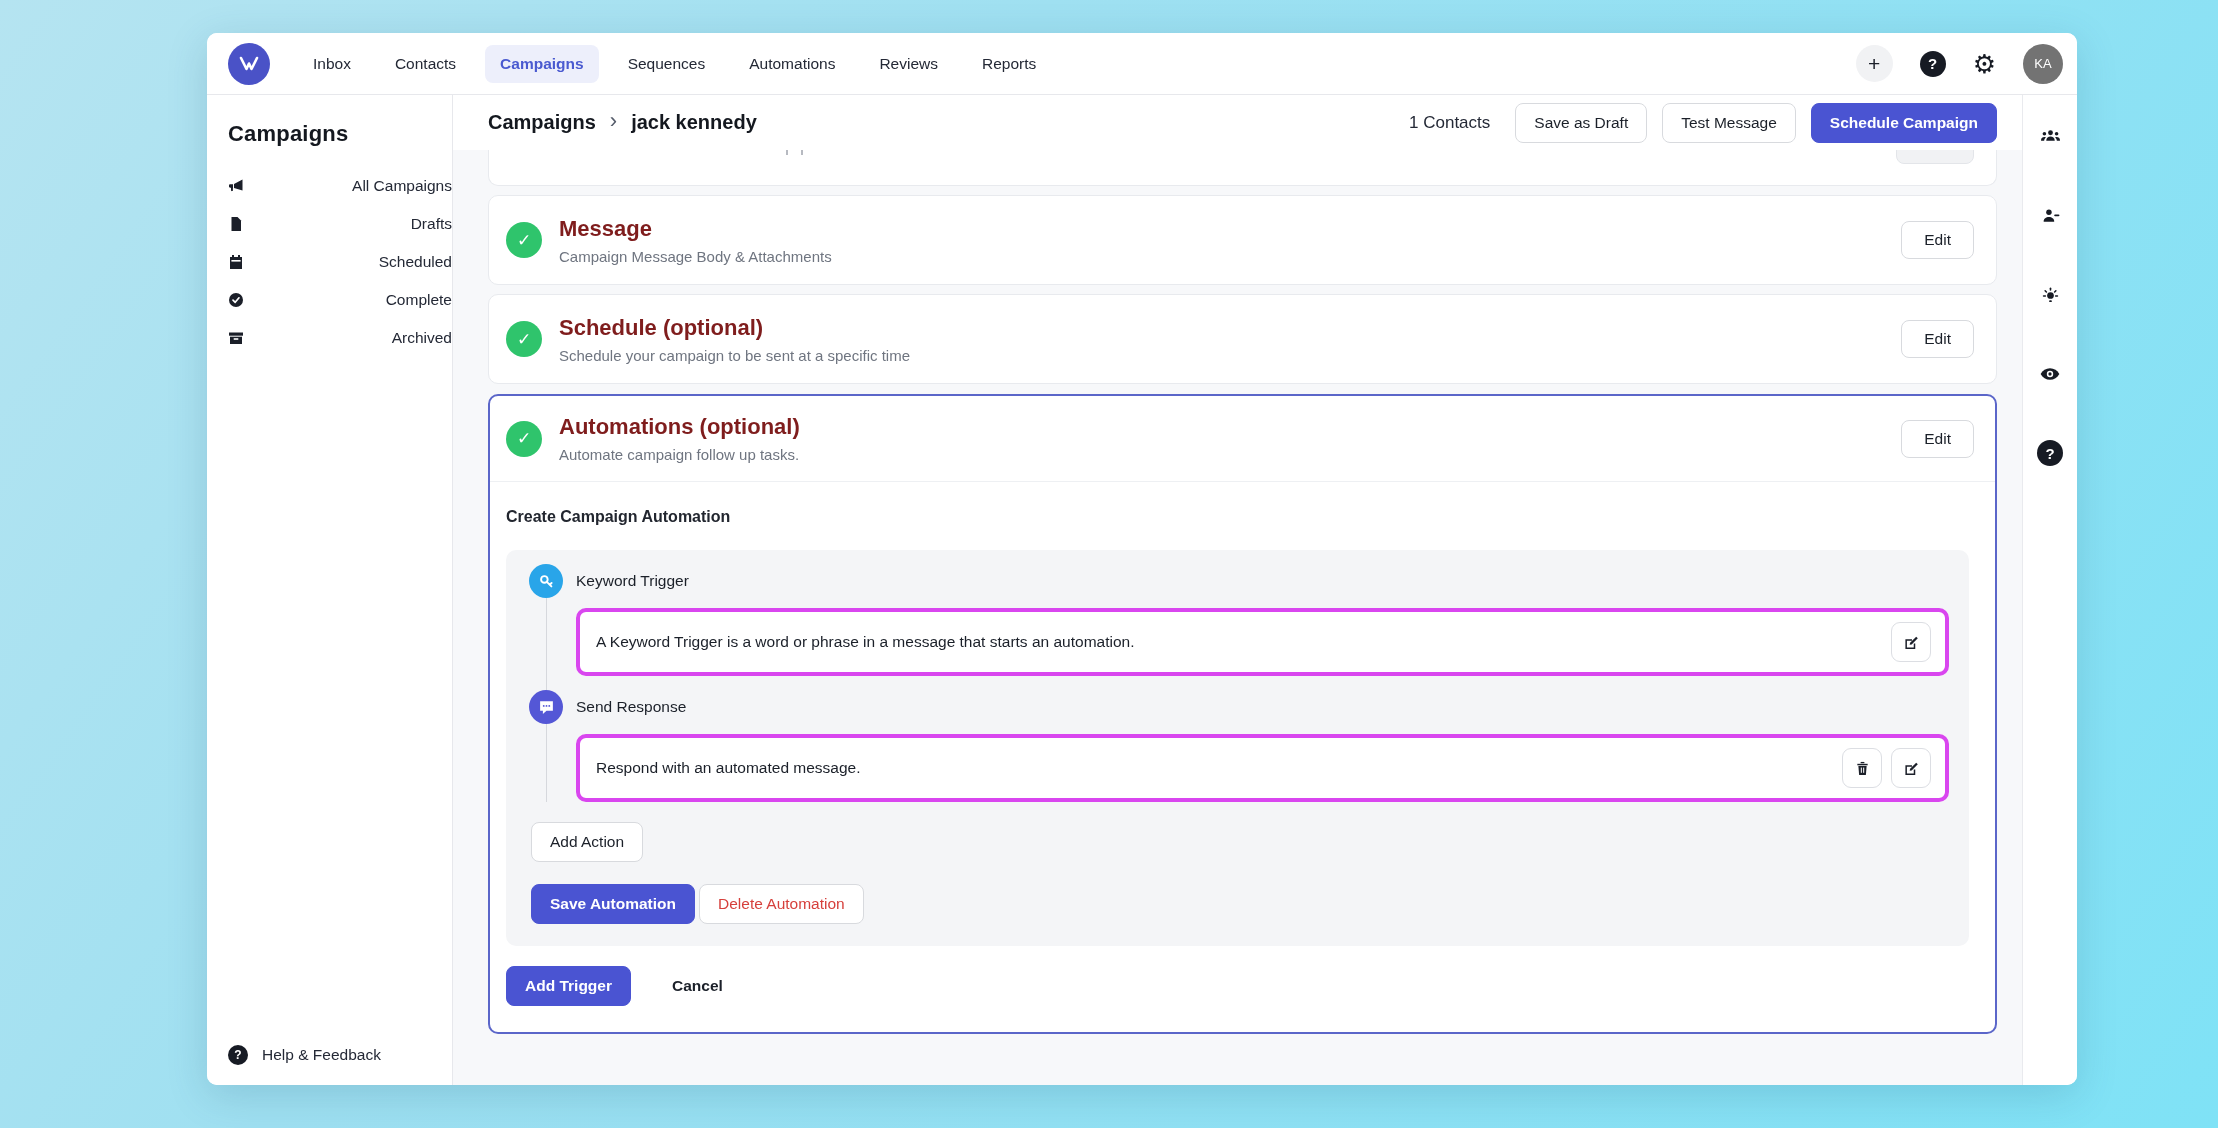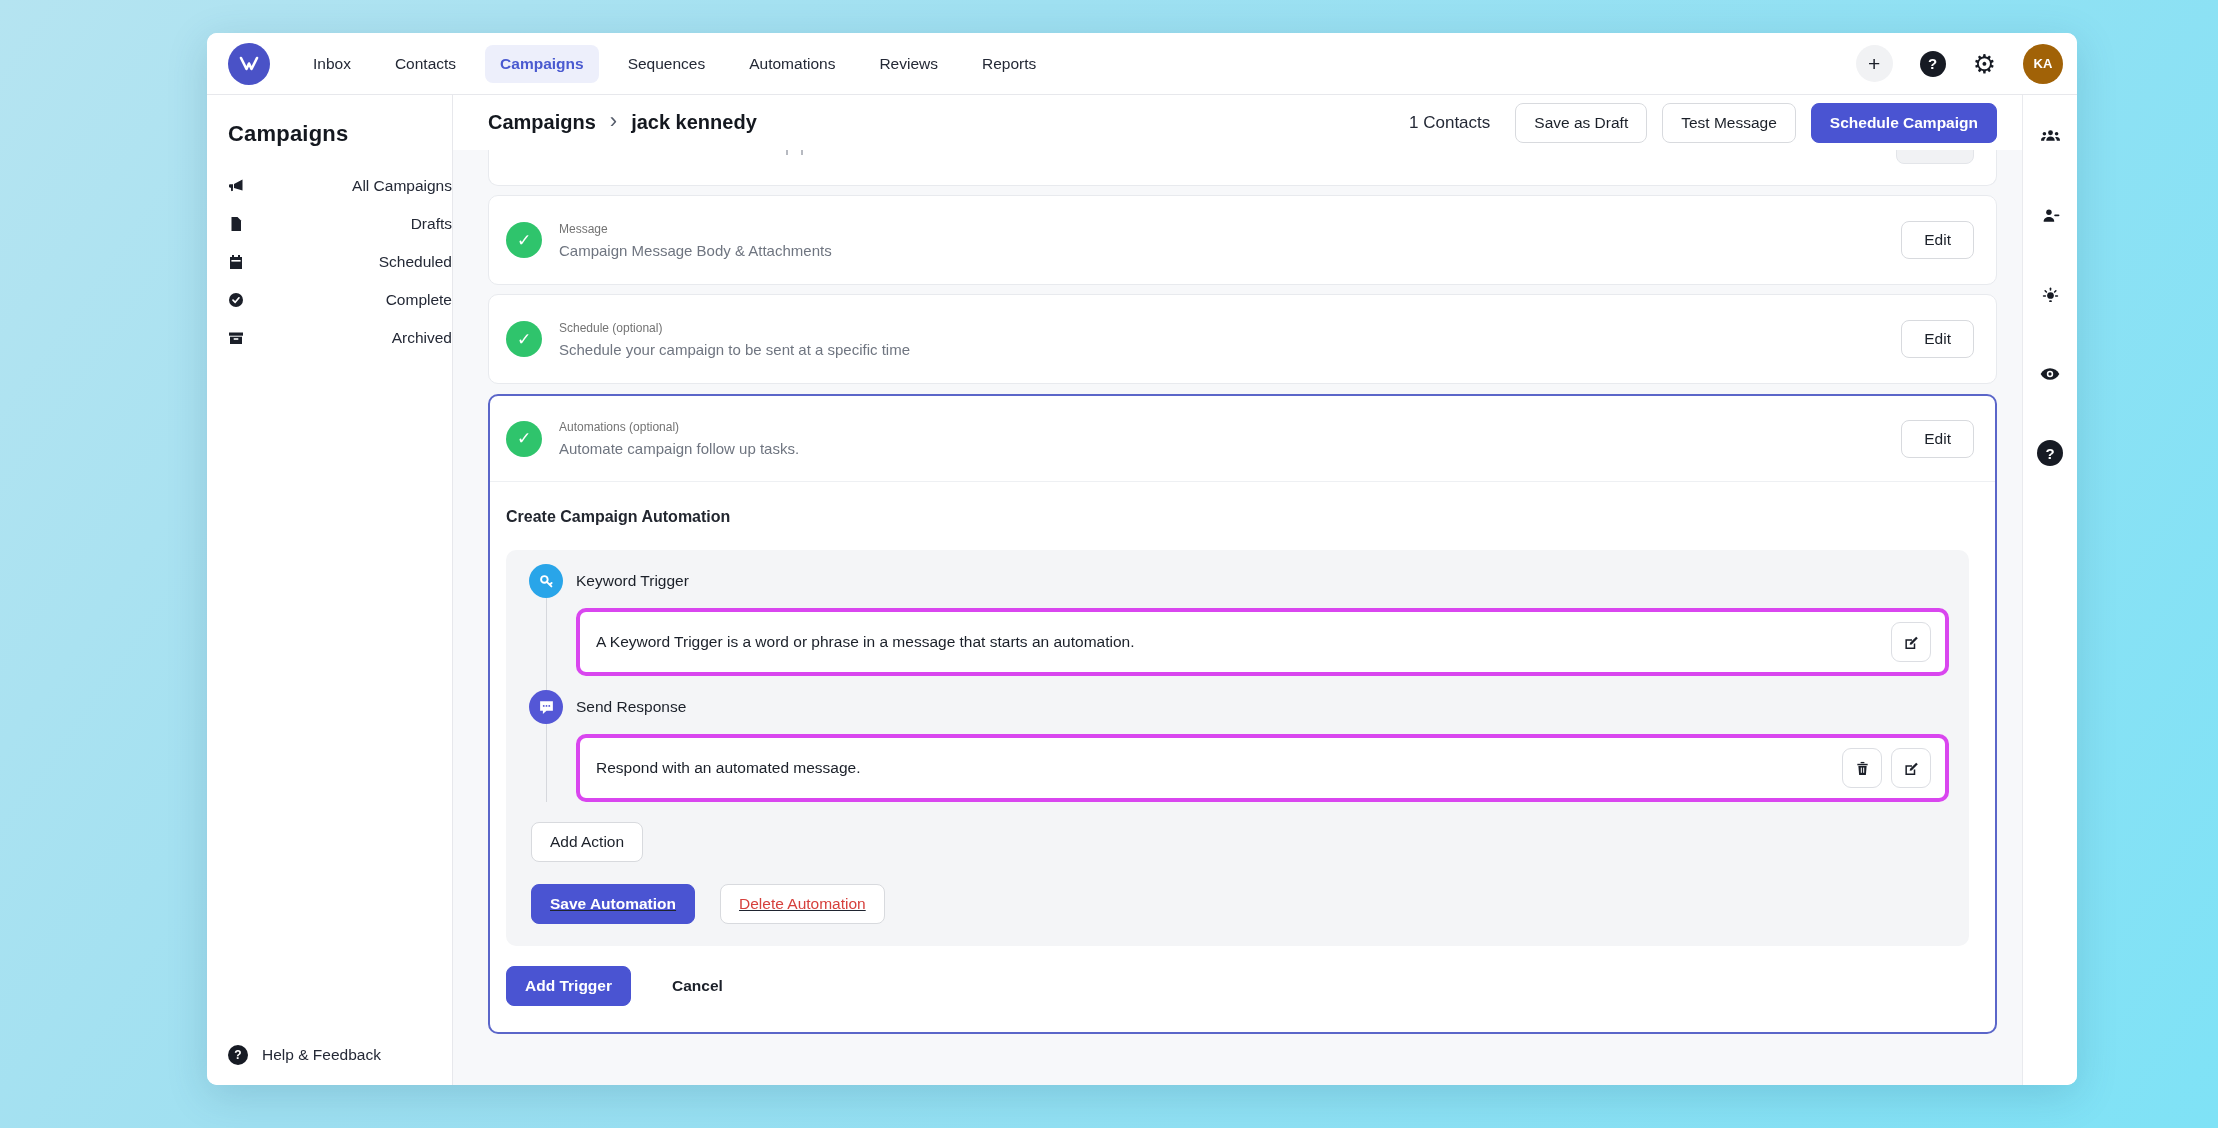--- a/index.html
+++ b/index.html
@@ -17,21 +17,21 @@
   
   .topnav { height:62px; flex:0 0 62px; display:flex; align-items:center; padding:0 14px 0 21px; border-bottom:1px solid #e7e8ec; background:#fff; }
   .logo { width:42px; height:42px; border-radius:50%; background:#4a52c7; display:flex; align-items:center; justify-content:center; flex:0 0 42px; }
   .navitems { display:flex; align-items:center; margin-left:28px; gap:14px; }
   .navitem { font-size:15.5px; font-weight:500; color:#242936; padding:10px 15px; border-radius:8px; cursor:pointer; white-space:nowrap; }
   .navitem.active { background:#edeffb; color:#4a5ad0; font-weight:600; }
   .topnav-right { margin-left:auto; display:flex; align-items:center; gap:27px; }
   .circle-btn { width:37px; height:37px; border-radius:50%; background:#f1f2f4; border:none; font-size:21px; color:#1b1f29; display:flex; align-items:center; justify-content:center; cursor:pointer; }
   .qmark { width:26px; height:26px; border-radius:50%; background:#171b24; color:#fff; font-size:15px; font-weight:700; display:flex; align-items:center; justify-content:center; }
   .gear { font-size:26px; color:#171b24; line-height:1; cursor:pointer; }
-  .avatar { width:40px; height:40px; border-radius:50%; background:#a16207; color:#fff; font-size:13px; font-weight:700; display:flex; align-items:center; justify-content:center; cursor:pointer; }
+  .avatar { width:40px; height:40px; border-radius:50%; background:#737373; color:#fff; font-size:13px; font-weight:400; display:flex; align-items:center; justify-content:center; cursor:pointer; }
   
   .shell { flex:1; display:flex; min-height:0; }
   .sidebar { width:246px; flex:0 0 246px; border-right:1px solid #e7e8ec; background:#fff; padding:26px 0 20px 21px; display:flex; flex-direction:column; }
   .sidebar h1 { font-size:22px; font-weight:800; letter-spacing:.2px; color:#14181f; }
   .side-list { margin-top:24px; display:flex; flex-direction:column; gap:8px; }
   .side-item { display:flex; align-items:center; gap:15px; font-size:15.5px; color:#242936; padding:6px 0; cursor:pointer;justify-content:space-between; }
   .side-item svg { flex:0 0 16px; }
   .side-footer { margin-top:auto; display:flex; align-items:center; gap:14px; font-size:15.5px; color:#242936; cursor:pointer; }
   .side-footer .qmark { width:20px; height:20px; font-size:12px; }
   
@@ -48,21 +48,21 @@
   
   .scroll { flex:1; padding:0 25px 0 35px; overflow:hidden; }
   .card { background:#fff; border:1px solid #e8eaee; border-radius:10px; }
   .card.clipped { height:36px; border-top:none; border-radius:0 0 10px 10px; position:relative; overflow:hidden; }
   .remnant { position:absolute; left:297px; top:-2px; display:flex; gap:13px; }
   .remnant i { width:2px; height:7px; background:#b7bac1; display:block; }
   .btn-sliver { position:absolute; right:22px; top:-6px; width:78px; height:20px; background:#f1f2f4; border:1px solid #e3e5e9; border-radius:0 0 8px 8px; }
   .section-card { height:90px; margin-top:9px; display:flex; align-items:center; padding:0 22px 0 17px; }
   .check { width:36px; height:36px; border-radius:50%; background:#2fc46c; color:#fff; display:flex; align-items:center; justify-content:center; font-size:17px; flex:0 0 36px; }
   .sec-text { margin-left:17px; }
-  .sec-title { font-size:12px; font-weight:400; color:#737373; }
+  .sec-title { font-size:22px; font-weight:700; color:#7f1d1d; }
   .sec-sub { font-size:15px; color:#6f7580; margin-top:6px; }
   .edit-btn { margin-left:auto; padding:9px 22px; }
   
   .auto-card { margin-top:10px; border:2px solid #5b66c9; margin-bottom:20px; }
   .auto-head { height:86px; display:flex; align-items:center; padding:0 21px 0 16px; border-bottom:1px solid #eef0f3; }
   .auto-body { padding:26px 26px 26px 16px; }
   .create-title { font-size:16px; font-weight:600; color:#22262f; }
   .create-sub { font-size:15px; color:#6f7580; margin-top:11px; }
   .panel { margin-top:24px; background:#f4f5f7; border-radius:10px; padding:14px 20px 22px 0; position:relative; }
   .connector { position:absolute; left:40px; top:48px; width:1px; height:204px; background:#d6d8dd; }
@@ -70,21 +70,21 @@
   .step-icon { position:absolute; left:23px; top:0; width:34px; height:34px; border-radius:50%; display:flex; align-items:center; justify-content:center; z-index:1; }
   .step-icon.trigger { background:#29a5e9; }
   .step-icon.action { background:#5457d6; }
   .step-label { font-size:15.5px; font-weight:500; color:#1b2029; line-height:34px; }
   .step-box { margin-top:10px; background:#fff; border:4px solid #d946ef; border-radius:10px; height:68px; display:flex; align-items:center; padding:0 14px 0 16px; }
   .step-desc { font-size:15.5px; color:#1b2029; }
   .box-btns { margin-left:auto; display:flex; gap:9px; }
   .icon-btn { width:40px; height:40px; border:1px solid #dcdee3; border-radius:9px; background:#fff; display:flex; align-items:center; justify-content:center; cursor:pointer; }
   .gap { height:14px; }
   .add-action-row { margin-top:20px; padding-left:25px; }
-  .save-row { margin-top:22px; padding-left:25px; display:flex; gap:25px;text-decoration:underline; }
+  .save-row { margin-top:22px; padding-left:25px; display:flex; gap:4px; }
   .trigger-row { margin-top:20px; display:flex; align-items:center; gap:22px; }
   svg { display:block; }
 </style>
 </head>
 <body>
 
 <div class="app">
 
   <div class="topnav">
     <div class="logo">

